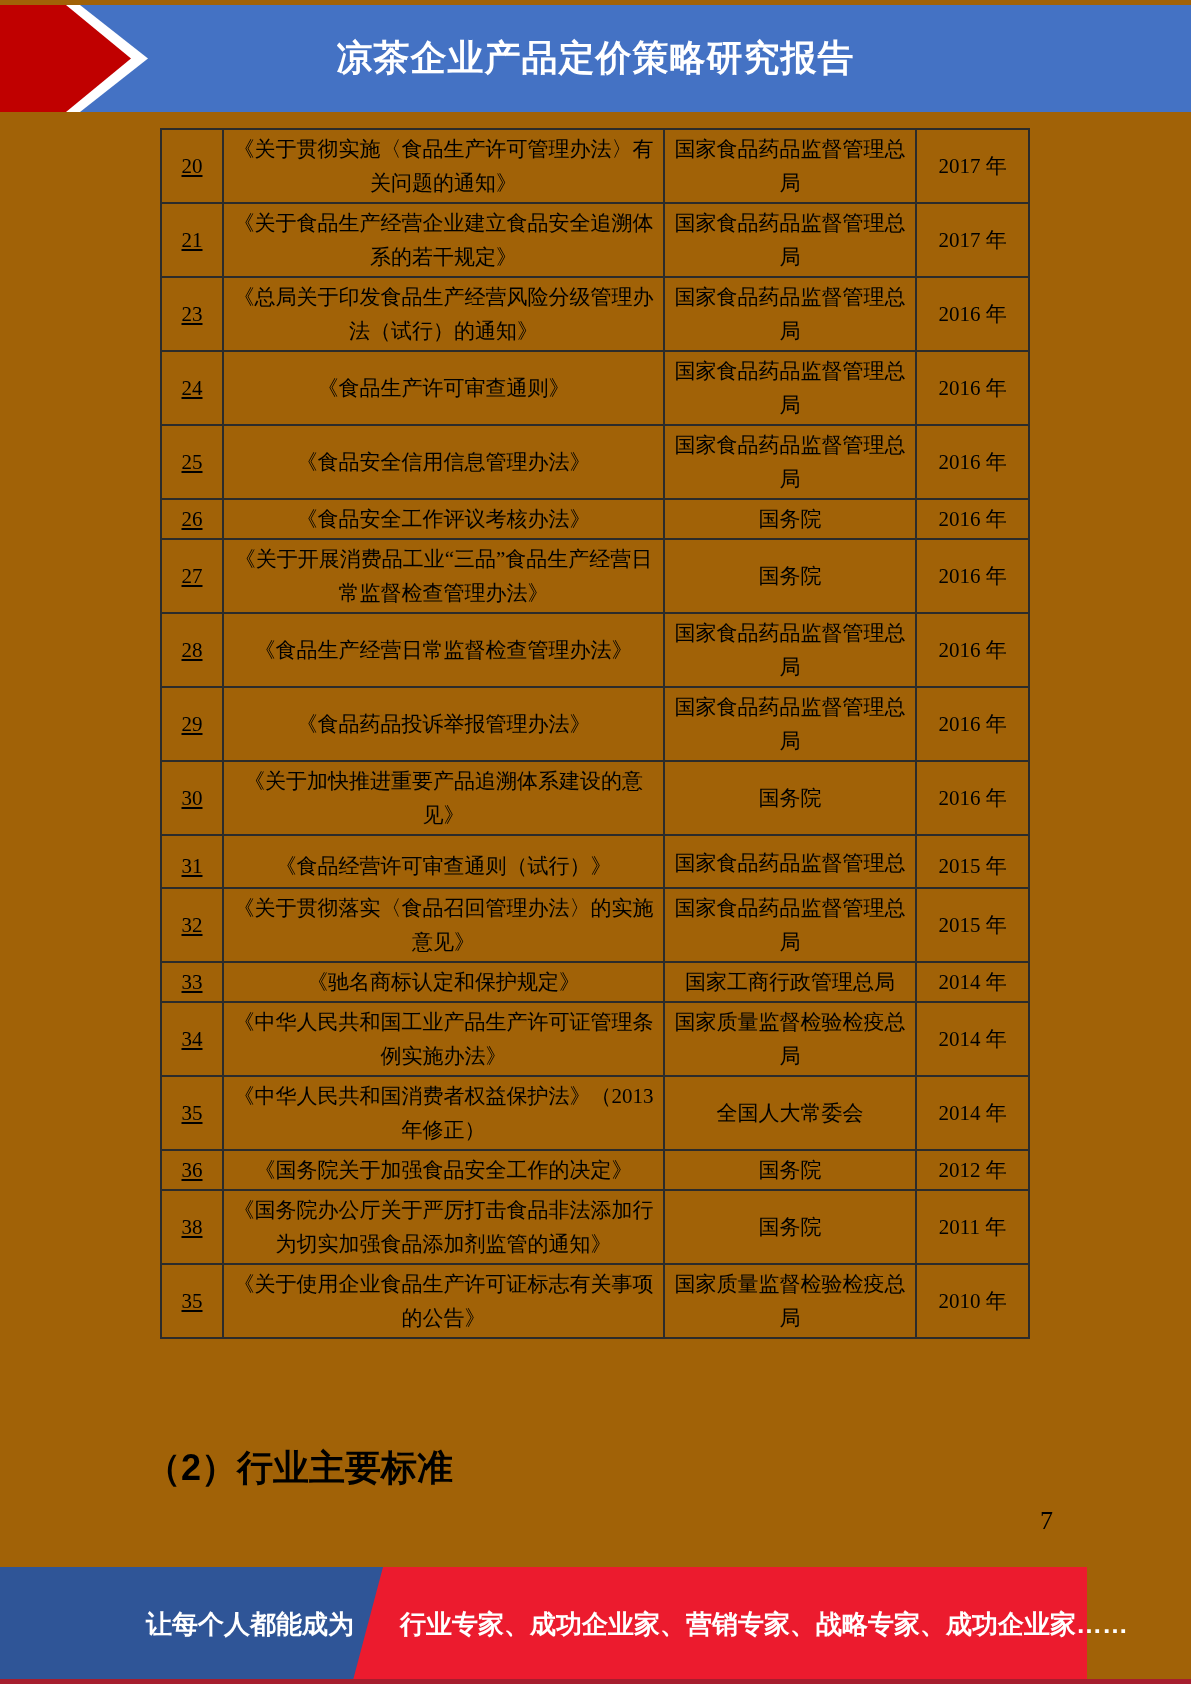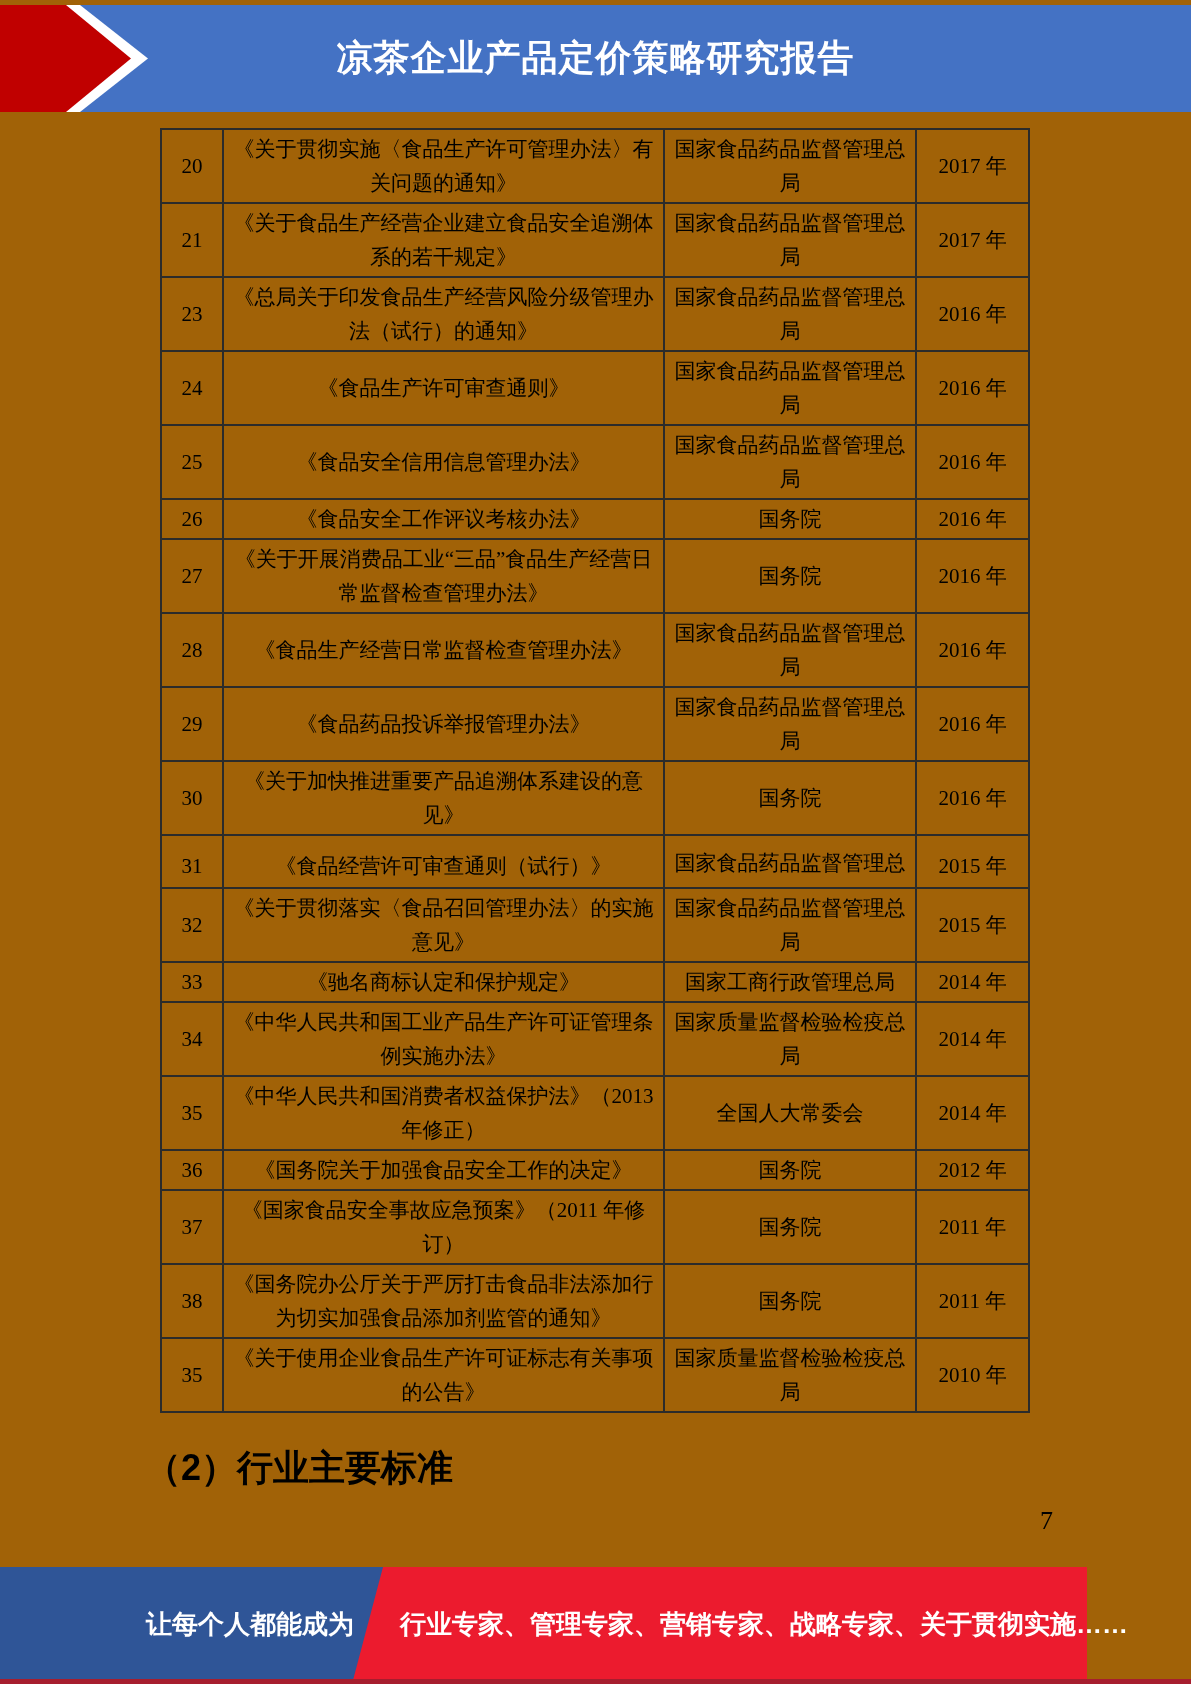--- a/index.html
+++ b/index.html
@@ -50,21 +50,21 @@
     font-size: 21px;
     line-height: 34px;
     color: #000000;
   }
   .doc-table td {
     border: 2px solid #2b2b2b;
     text-align: center;
     vertical-align: middle;
     padding: 2px 8px;
   }
-  .doc-table td.col-num { padding: 1px 2px; }
+  .doc-table td.col-num { padding: 1px 2px; text-decoration: underline; }
   .doc-table td.col-year { white-space: nowrap; border-radius: 17px; }
   .doc-table tr.row-clip td { height: 42px; }
   .doc-table tr.row-clip td .cell-text { max-height: 39px; overflow: hidden; margin-top: 8px; }
 
   
   .section-heading {
     position: absolute;
     left: 145px; top: 1444px;
     font-family: "Liberation Sans", "DejaVu Sans", sans-serif;
     font-weight: bold;
@@ -363,34 +363,20 @@
           </td>
           <td class="col-authority">
             <div class="cell-text">国务院</div>
           </td>
           <td class="col-year">
             <div class="cell-text">2012 年</div>
           </td>
         </tr>
         <tr>
           <td class="col-num">
-            <div class="cell-text">37</div>
-          </td>
-          <td class="col-name">
-            <div class="cell-text">《国家食品安全事故应急预案》（2011 年修订）</div>
-          </td>
-          <td class="col-authority">
-            <div class="cell-text">国务院</div>
-          </td>
-          <td class="col-year">
-            <div class="cell-text">2011 年</div>
-          </td>
-        </tr>
-        <tr>
-          <td class="col-num">
             <div class="cell-text">38</div>
           </td>
           <td class="col-name">
             <div class="cell-text">《国务院办公厅关于严厉打击食品非法添加行为切实加强食品添加剂监管的通知》</div>
           </td>
           <td class="col-authority">
             <div class="cell-text">国务院</div>
           </td>
           <td class="col-year">
             <div class="cell-text">2011 年</div>
@@ -414,16 +400,16 @@
   </table>
 
   <div class="section-heading">（2）行业主要标准</div>
 
   <div class="page-number">7</div>
 
   <div class="footer">
     <div class="footer-blue"></div>
     <div class="footer-strip"></div>
     <div class="footer-left-text">让每个人都能成为</div>
-    <div class="footer-right-text">行业专家、管理专家、营销专家、战略专家、关于贯彻实施……</div>
+    <div class="footer-right-text">行业专家、成功企业家、营销专家、战略专家、成功企业家……</div>
   </div>
 
 </div>
 
 </body></html>

